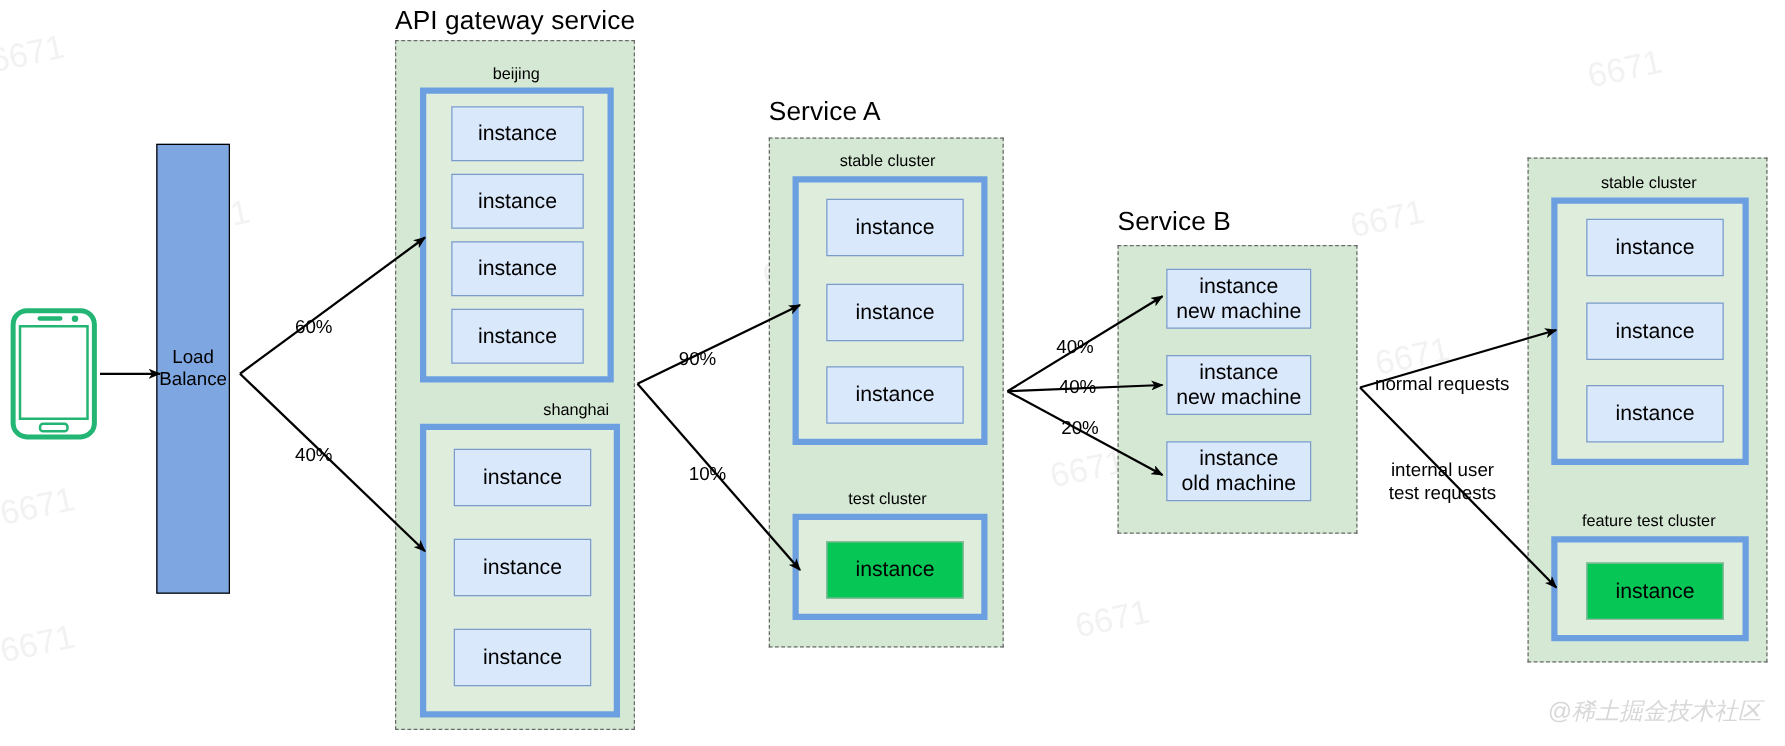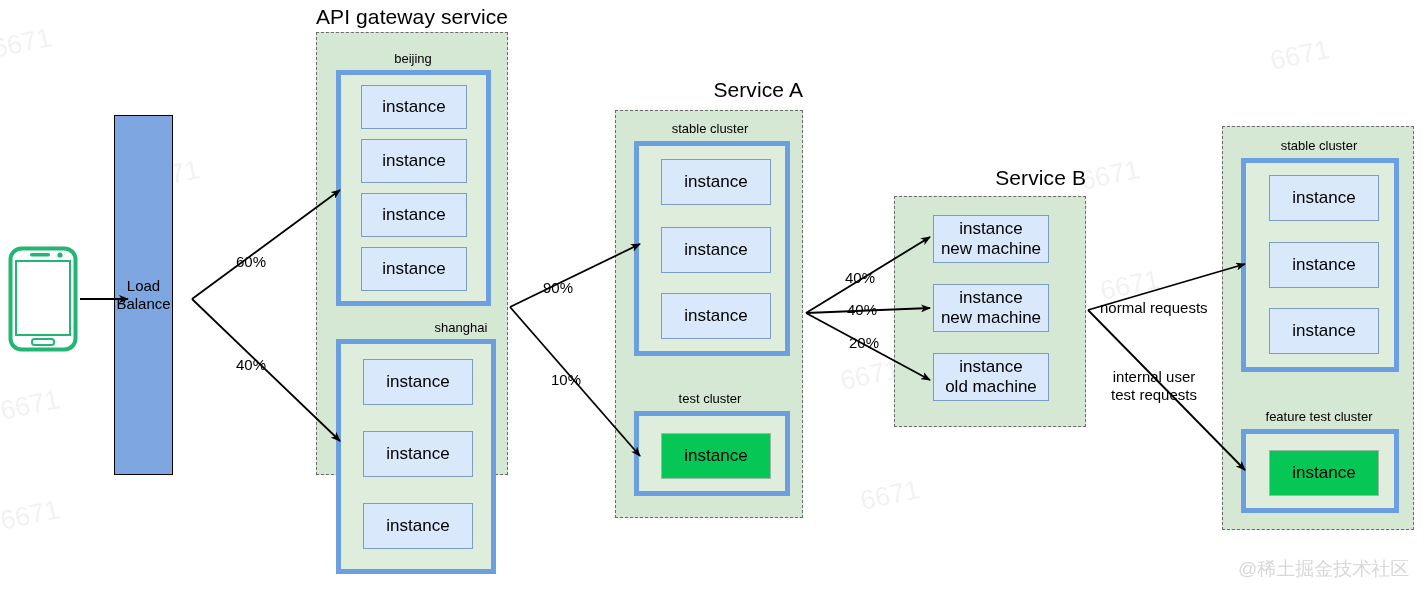--- a/index.html
+++ b/index.html
@@ -26,21 +26,21 @@
     left: 0; top: 0;
     width: 1428px;
     height: 597px;
     pointer-events: none;
   }
 
   
   .svc-title {
     font-size: 21px;
     color: #000;
-    text-align: right;
+    text-align: left;
     white-space: nowrap;
     letter-spacing: 0.1px;
   }
 
   
   .svc-box {
     background: #d5e8d4;
     border: 1.6px dashed #6a6a6a;
     box-sizing: border-box;
   }
@@ -139,28 +139,28 @@
   <div class="abs" style="left:8px; top:246px; width:70px; height:106px;">
     <svg width="70" height="106" viewBox="0 0 70 106">
       <rect x="2.5" y="2.5" width="65" height="101" rx="11" ry="11" fill="#ffffff" stroke="#22b573" stroke-width="4"></rect>
       <rect x="8" y="15" width="54" height="74" fill="#ffffff" stroke="#22b573" stroke-width="2"></rect>
       <rect x="22" y="7" width="20" height="3.5" rx="1.7" fill="#22b573"></rect>
       <circle cx="52" cy="9" r="2.6" fill="#22b573"></circle>
       <rect x="24" y="93" width="22" height="6" rx="2.5" fill="#ffffff" stroke="#22b573" stroke-width="2"></rect>
     </svg>
   </div>
 
-  <div class="abs lb" style="left:114px; top:115px; width:59px; height:360px;justify-content:center;">
+  <div class="abs lb" style="left:125px; top:115px; width:59px; height:360px;justify-content:center;">
     <span>Load</span>
     <span>Balance</span>
   </div>
 
   <div class="abs svc-title" style="left:316px; top:5px; width:192px;">API gateway service</div>
 
-  <div class="abs svc-box" style="left:316px; top:32px; width:192px; height:443px;">
+  <div class="abs svc-box" style="left:316px; top:32px; width:192px; height:552px;">
 
     <div class="abs cluster-label" style="left:0px; top:18px; width:192px;">beijing</div>
     <div class="abs cluster-frame" style="left:19px; top:37px; width:155px; height:236px;">
       <div class="abs inst" style="left:20px; top:10px; width:106px; height:44px;">
         <span>instance</span>
       </div>
       <div class="abs inst" style="left:20px; top:64px; width:106px; height:44px;">
         <span>instance</span>
       </div>
       <div class="abs inst" style="left:20px; top:118px; width:106px; height:44px;">
@@ -286,15 +286,15 @@
   <div class="abs edge-label" style="left:845px; top:269px;">40%</div>
   <div class="abs edge-label" style="left:847px; top:301px;">40%</div>
   <div class="abs edge-label" style="left:849px; top:334px;">20%</div>
 
   <div class="abs edge-label" style="left:1100px; top:299px;">normal requests</div>
   <div class="abs edge-label" style="left:1104px; top:368px; width:100px;">
     <div>internal user</div>
     <div>test requests</div>
   </div>
 
-  <div class="abs wm-corner" style="left:1238px; top:556px;">@稀土掘金技术社区</div>
+  <div class="abs wm-corner" style="left:1238px; top:556px;font-style:italic;">@稀土掘金技术社区</div>
 
 </div>
 
 </body></html>

